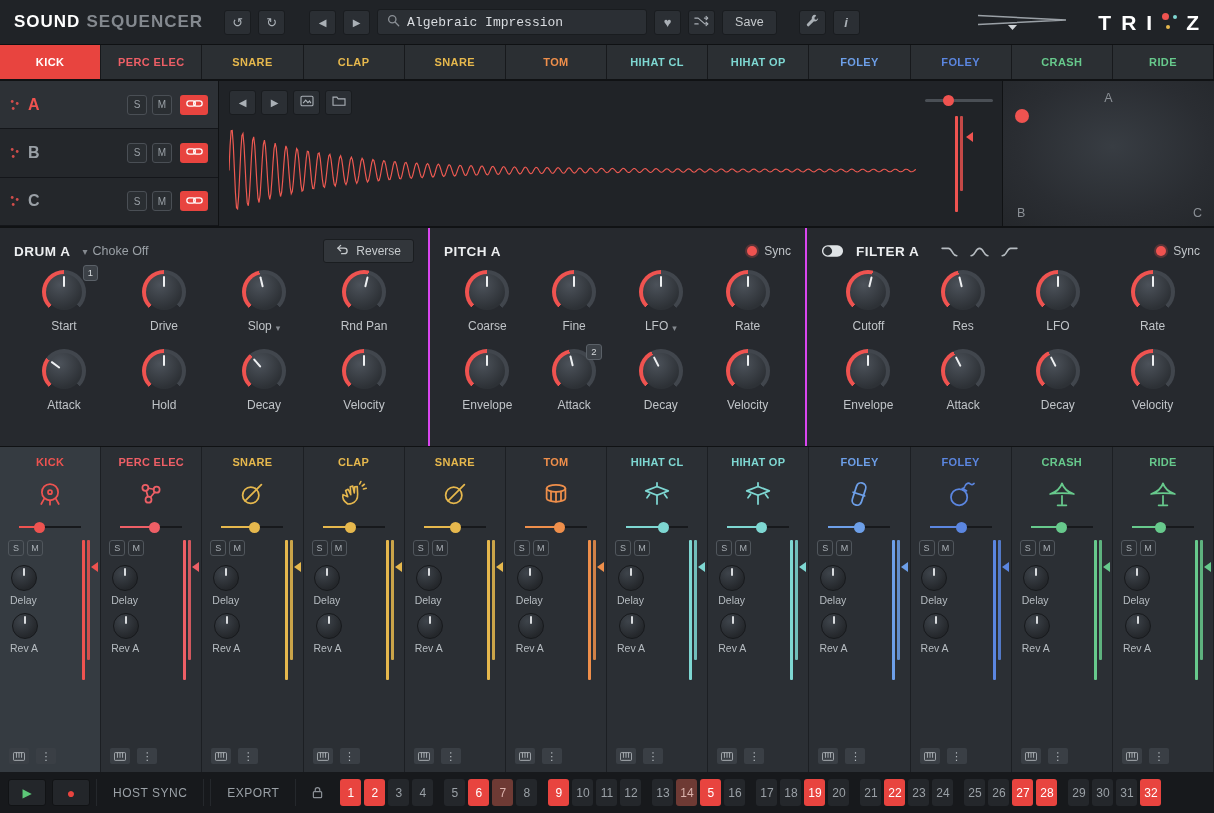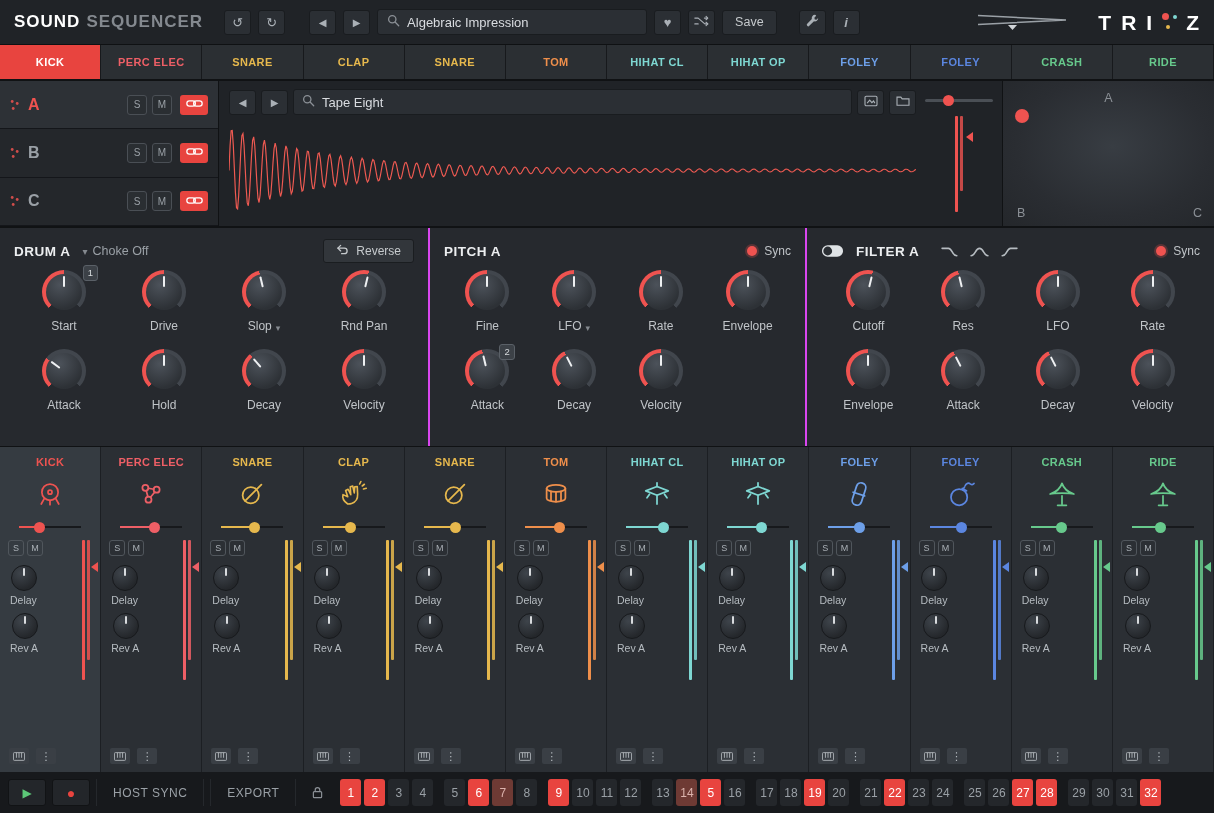--- a/index.html
+++ b/index.html
@@ -1,19 +1,19 @@
 <!DOCTYPE html>
 <html><head>
 <meta charset="utf-8">
 <style>
 *{margin:0;padding:0;box-sizing:border-box}
 html,body{background:#101214}
 body{width:1214px;height:813px;font-family:"Liberation Sans",sans-serif;color:#cfd3d7;overflow:hidden}
 button{font-family:inherit;cursor:pointer;background:none;border:none;color:inherit}
-input{font-family:Liberation Sans, sans-serif;outline:none}
+input{font-family:Liberation Mono, monospace;outline:none}
 .app{width:1214px;height:813px;display:flex;flex-direction:column;background:#202327}
 
 
 .topbar{height:45px;background:#202327;border-bottom:1px solid #0f1113;display:flex;align-items:center;padding:0 14px;gap:7px;flex:none}
 .brand{font-size:17px;font-weight:bold;letter-spacing:1px;margin-right:14px;white-space:nowrap}
 .brand b{color:#fff}
 .brand span{color:#84898f;margin-left:6px;font-weight:bold}
 .tb-btn{height:25px;min-width:27px;background:#2b2f34;border:1px solid #191c1f;border-radius:3px;color:#aab0b6;display:flex;align-items:center;justify-content:center;font-size:13px;padding:0 5px}
 .tb-btn.small{font-size:10px}
 .search{height:26px;background:#2b2f34;border:1px solid #191c1f;border-radius:3px;display:flex;align-items:center;gap:7px;padding:0 9px}
@@ -263,27 +263,20 @@
               </svg></span>
           </button>
         </div>
       </div>
 
     <div class="wave-panel">
       <div class="wave-left">
         <div class="wave-toolbar">
           <button class="tb-btn small">◀</button>
           <button class="tb-btn small">▶</button>
-          <div class="wave-search">
-            <span><svg viewBox="0 0 16 16" width="13" height="13" fill="none" stroke="#8b9096" stroke-width="1.6" stroke-linecap="round">
-                  <circle cx="6.5" cy="6.5" r="4.5"></circle>
-                  <path d="M10.2 10.2l4.2 4.2"></path>
-                </svg></span>
-            <input value="Tape Eight" style="">
-          </div>
           <button class="tb-btn">
               <span><svg viewBox="0 0 16 14" width="14" height="12" fill="none" stroke="#aab0b6" stroke-width="1.3">
                   <rect x="1" y="1.5" width="14" height="11" rx="1.5"></rect>
                   <path d="M3.5 9.5l3-3.5 2.5 3 2-2 1.5 2.5"></path>
                 </svg></span>
             </button>
           <button class="tb-btn">
               <span><svg viewBox="0 0 16 14" width="14" height="12" fill="none" stroke="#aab0b6" stroke-width="1.3">
                   <path d="M1 12V2.5h4.5L7 4.5h8V12H1z"></path>
                 </svg></span>
@@ -418,20 +411,30 @@
     <section class="section pitch">
       <div class="sec-head">
         <span class="sec-title">PITCH A</span>
         <div class="sync">
           <span class="led"></span>
           <span>Sync</span>
         </div>
       </div>
       <div class="knob-grid">
 
+      <div class="knob" style="--v: 0.5;">
+
+            <div class="knob-ring">
+              <div class="knob-pointer"></div>
+            </div>
+            <div class="knob-label-row">
+              <span class="knob-label">Coarse</span>
+
+            </div>
+          </div>
           <div class="knob" style="--v: 0.5;">
 
             <div class="knob-ring">
               <div class="knob-pointer"></div>
             </div>
             <div class="knob-label-row">
               <span class="knob-label">Fine</span>
 
             </div>
           </div>

